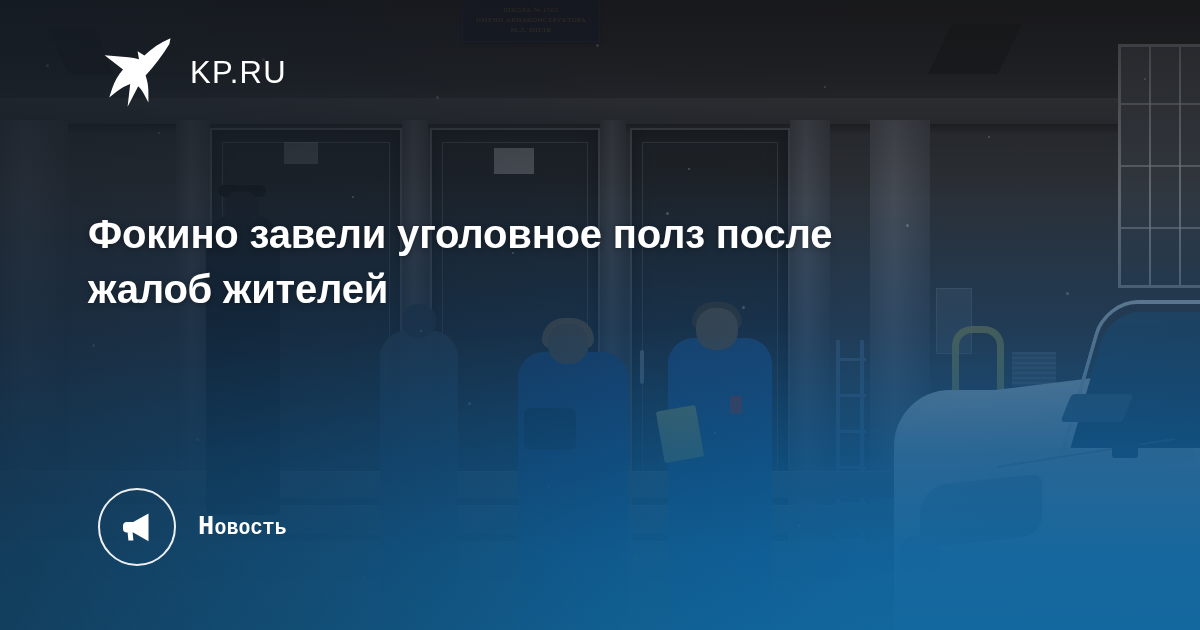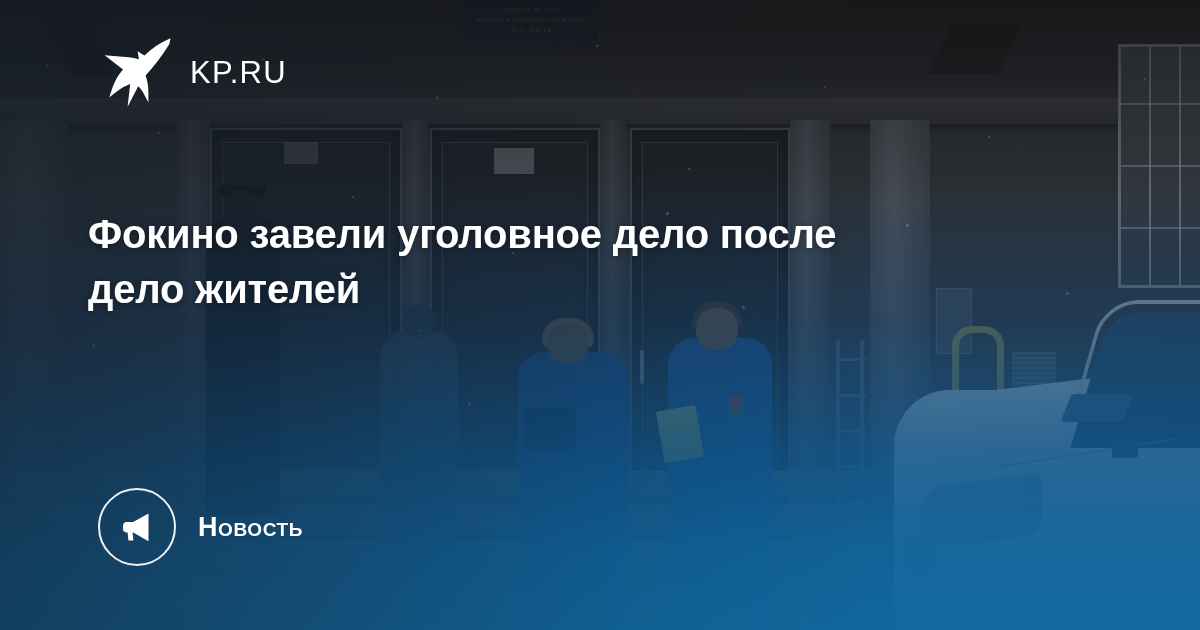--- a/index.html
+++ b/index.html
@@ -351,21 +351,21 @@
     font-weight: bold;
     line-height: 55px;
     letter-spacing: -0.2px;
     text-shadow: 0 1px 6px rgba(0,0,0,.35);
   }
   .headline .hl-line { display: block; white-space: nowrap; }
 
   .badge {
     position: absolute;
     left: 98px; top: 488px;
-    display: flex; align-items: center; gap: 22px;
+    display: flex; align-items: center; gap: 22px; font-family: Liberation Mono, monospace;
   }
   .badge .circle {
     width: 74px; height: 74px; border-radius: 50%;
     border: 2px solid rgba(255,255,255,.92);
     display: flex; align-items: center; justify-content: center;
     flex: 0 0 auto;
   }
   .badge .circle svg { width: 40px; height: 40px; display: block; }
   .badge .badge-label {
     color: #ffffff;
@@ -528,22 +528,22 @@
     <div class="brand">
       <span class="logo-mark">
         <svg viewBox="0 0 68 72" xmlns="http://www.w3.org/2000/svg" aria-hidden="true">
           <path fill="#ffffff" d="M66.5 2.2 C56.5 6.5 47.6 12.4 40.4 19.6 L33.6 15.2 L35.0 23.2 C31.5 22.2 28.0 21.5 24.4 21.2 L0.6 19.2 L19.0 33.4 C14.2 38.8 10.6 45.0 8.4 51.8 L5.2 61.4 L13.4 55.0 C17.3 52.0 21.6 49.7 26.2 48.0 L23.6 70.8 L34.2 50.2 C36.6 52.6 38.6 55.4 40.2 58.4 L44.4 66.6 L44.4 56.0 C44.4 50.2 43.4 44.6 41.6 39.4 C50.6 29.8 58.6 19.3 65.4 8.0 Z"></path>
         </svg>
       </span>
       <span class="logo-text">KP.RU</span>
     </div>
 
     <h1 class="headline">
-      <span class="hl-line">Фокино завели уголовное дело после</span>
-      <span class="hl-line">дело жителей</span>
+      <span class="hl-line">Фокино завели уголовное полз после</span>
+      <span class="hl-line">жалоб жителей</span>
     </h1>
 
     <div class="badge">
       <span class="circle">
         <svg viewBox="0 0 40 40" xmlns="http://www.w3.org/2000/svg" aria-hidden="true">
           <path fill="#ffffff" d="M31.5 6.4 L16.2 15.0 L9.6 15.0 C7.6 15.0 6.0 16.6 6.0 18.6 L6.0 22.0 C6.0 24.0 7.6 25.6 9.6 25.6 L10.6 25.6 L11.4 33.6 L16.4 33.6 L15.6 25.6 L16.2 25.6 L31.5 34.2 Z"></path>
         </svg>
       </span>
       <span class="badge-label">Новость</span>
     </div>

